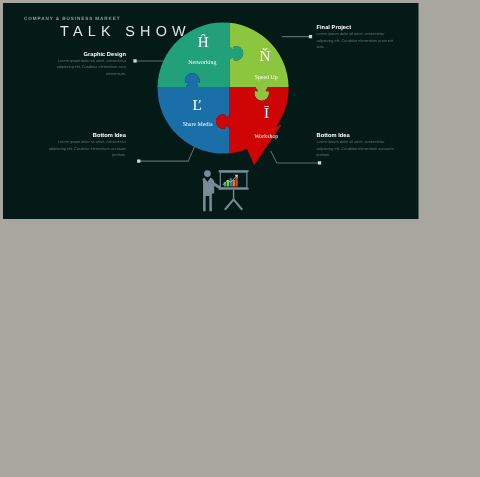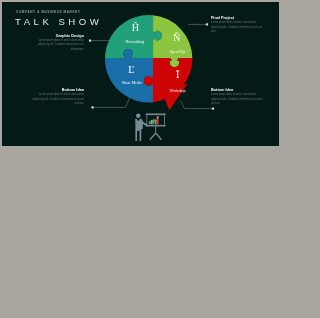--- a/index.html
+++ b/index.html
@@ -4,21 +4,21 @@
 <title>Talk Show Puzzle Template Preview</title>
 <style>
   *{box-sizing:border-box;}
   html,body{margin:0;padding:0;}
   body{width:281px;height:318px;background:#a8a69e;font-family:"Liberation Sans",sans-serif;overflow:hidden;position:relative;}
   .page{position:absolute;inset:0;}
 
   
   .slide{position:absolute;overflow:hidden;}
   .slide .kicker{position:absolute;white-space:nowrap;font-weight:700;}
-  .slide .title{position:absolute;white-space:nowrap;}
+  .slide .title{position:absolute;white-space:nowrap;margin-left:25px;}
   .puz{position:absolute;}
   .puz svg{display:block;width:100%;height:100%;overflow:visible;}
   .lbl{position:absolute;}
   .lbl .h{font-weight:700;margin:0;}
   .lbl .p{margin:0;}
   .lbl.r{text-align:right;}
   .lbl.l{text-align:left;}
   .conn{position:absolute;overflow:visible;}
   .pres{position:absolute;}
   .pres svg{display:block;width:100%;height:100%;}

